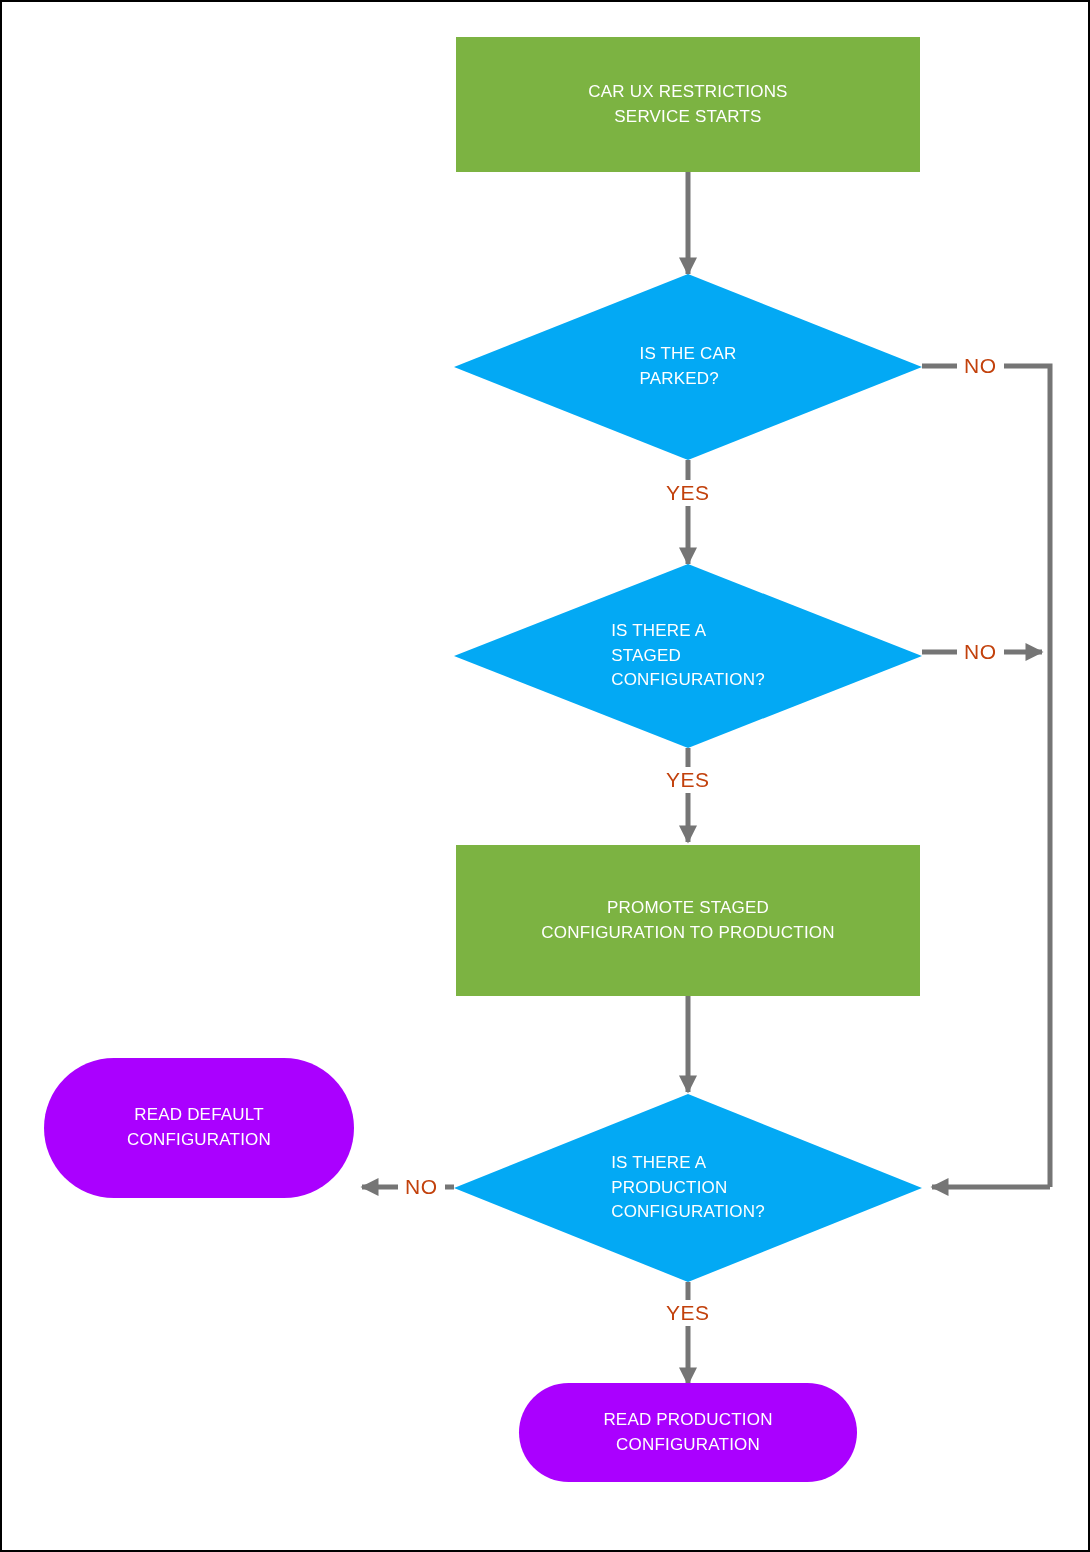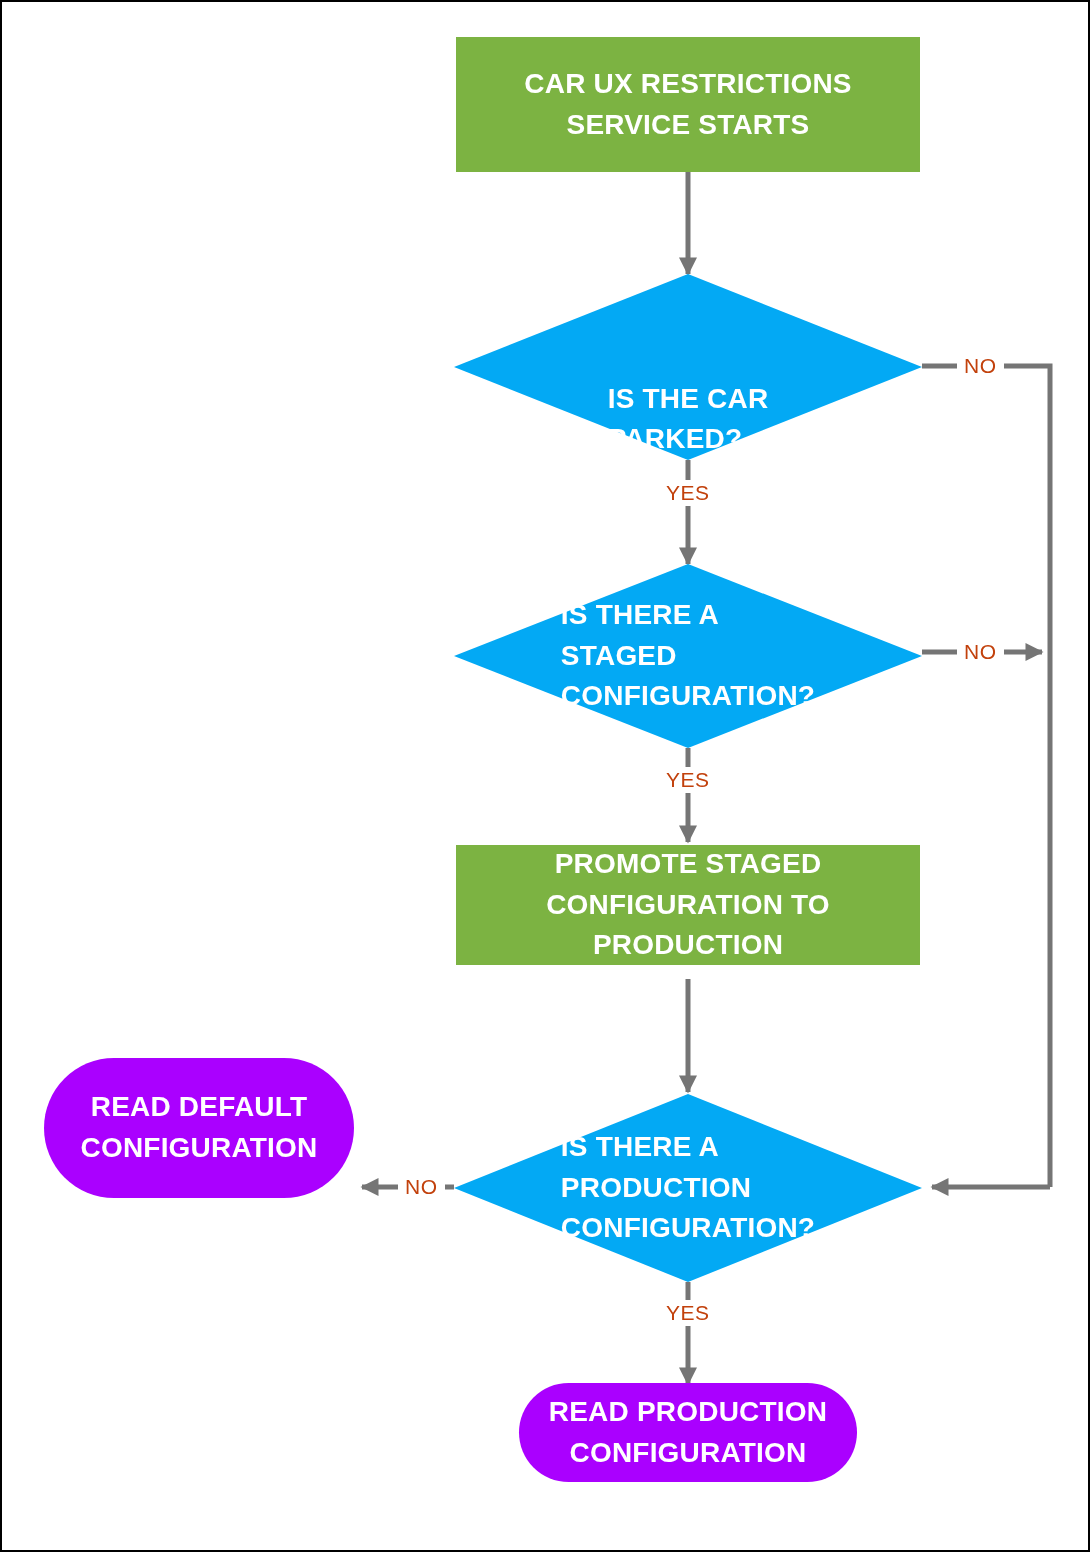--- a/index.html
+++ b/index.html
@@ -30,22 +30,22 @@
     position: absolute;
     display: flex;
     align-items: center;
     justify-content: center;
     text-align: center;
     box-sizing: border-box;
     z-index: 3;
   }
   .node-label {
     color: #ffffff;
-    font-weight: bold;
-    font-size: 28px;
+    font-weight: normal;
+    font-size: 17px;
     line-height: 1.45;
     letter-spacing: 0.2px;
     white-space: pre-line;
   }
   .proc {
     background: #7CB342;
   }
   .pill {
     background: #AA00FF;
     border-radius: 70px;
@@ -118,34 +118,34 @@
 
       <line x1="686" y1="1280" x2="686" y2="1382" marker-end="url(#arrow-end)"></line>
     </g>
   </svg>
 
   <div class="node proc" style="left:454px; top:35px; width:464px; height:135px;">
     <span class="node-label">CAR UX RESTRICTIONS
 SERVICE STARTS</span>
   </div>
 
-  <div class="diamond-wrap" style="left:452px; top:272px; width:468px; height:186px;align-items:flex-end;">
+  <div class="diamond-wrap" style="left:452px; top:272px; width:468px; height:186px;">
     <div class="diamond-shape"></div>
     <span class="node-label">IS THE CAR
 PARKED?</span>
   </div>
 
   <div class="diamond-wrap" style="left:452px; top:562px; width:468px; height:184px;">
     <div class="diamond-shape"></div>
     <span class="node-label">IS THERE A
 STAGED
 CONFIGURATION?</span>
   </div>
 
-  <div class="node proc" style="left:454px; top:843px; width:464px; height:120px;">
+  <div class="node proc" style="left:454px; top:843px; width:464px; height:151px;">
     <span class="node-label">PROMOTE STAGED
 CONFIGURATION TO PRODUCTION</span>
   </div>
 
   <div class="diamond-wrap" style="left:452px; top:1092px; width:468px; height:188px;">
     <div class="diamond-shape"></div>
     <span class="node-label">IS THERE A
 PRODUCTION
 CONFIGURATION?</span>
   </div>

